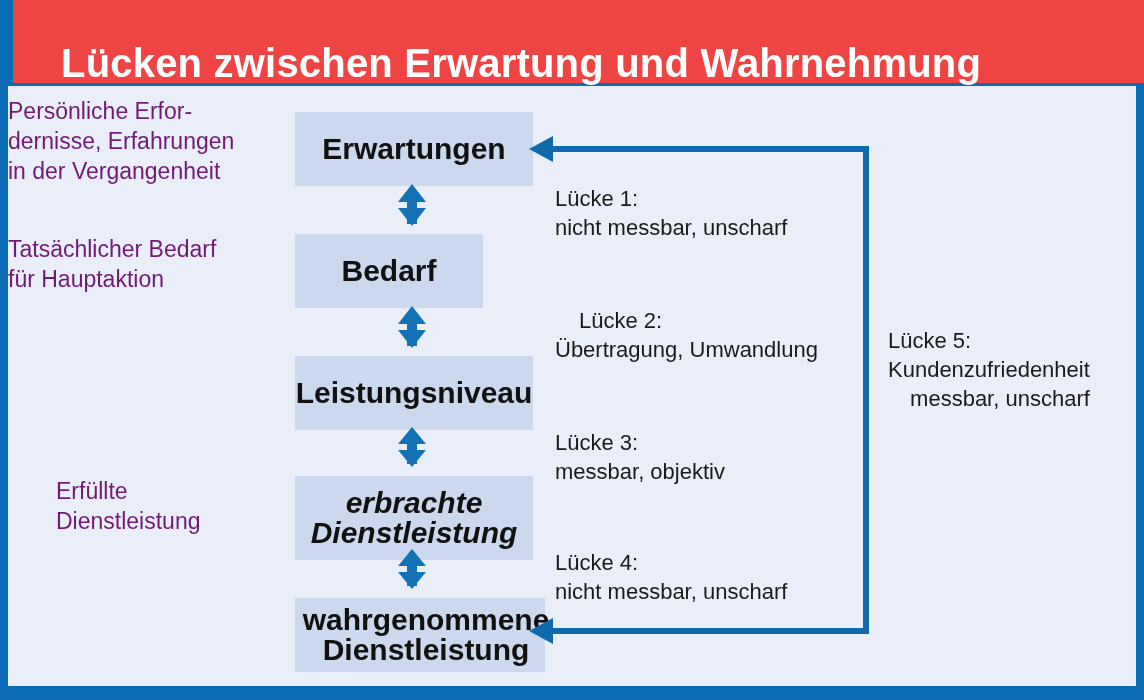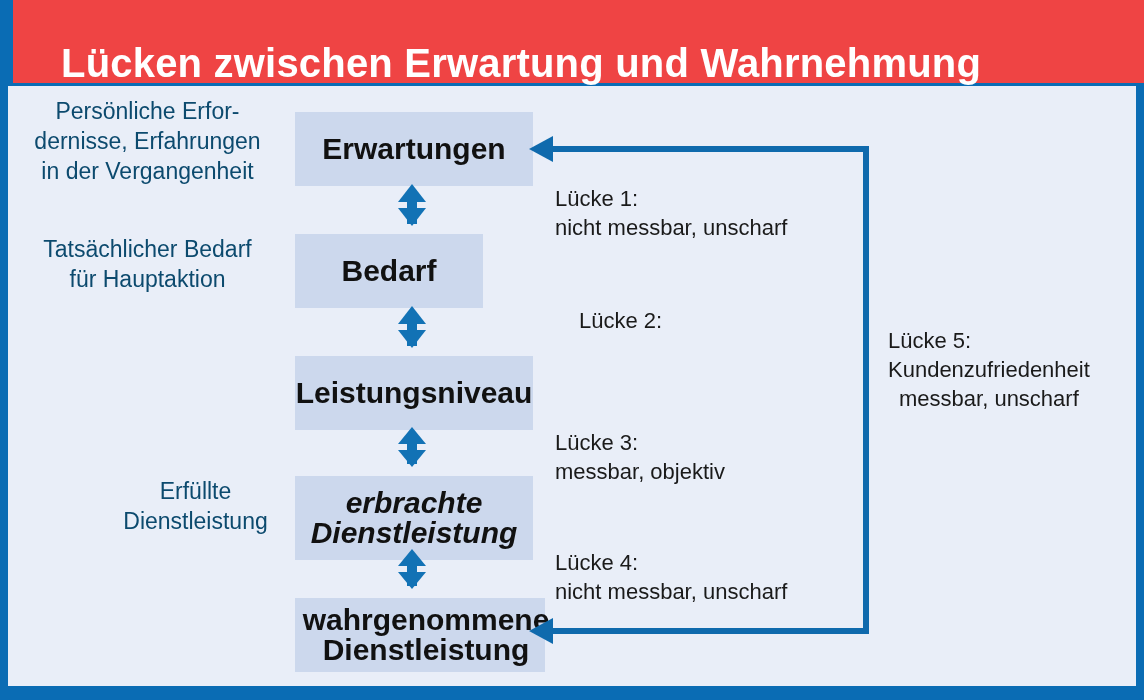--- a/index.html
+++ b/index.html
@@ -33,22 +33,22 @@
     left:8px;top:86px;
     width:1128px;height:600px;
     background:#e9eef8;
     border:0;
     overflow:hidden;
   }
 
   
   .side-label{
     position:absolute;
-    text-align:center;
-    color:#0c4a6e;
+    text-align:left;
+    color:#701a75;
     font-size:23px;
     line-height:30px;
     white-space:pre-line;
     right:0;
   }
 
   
   .node{
     position:absolute;
     background:#ccd8ed;
@@ -63,21 +63,21 @@
     white-space:pre-line;
   }
 
   
   .gap-label{
     position:absolute;
     color:#1a1a1a;
     font-size:22px;
     line-height:29px;
     white-space:pre-line;
-    text-align:center;
+    text-align:right;
   }
 
   
   .overlay{
     position:absolute;left:0;top:0;width:1128px;height:600px;
     pointer-events:none;
   }
 </style>
 </head>
 <body>
@@ -110,20 +110,21 @@
     <div class="node" style="left:287px;top:390px;width:238px;height:84px;font-style:italic;">erbrachte
 Dienstleistung</div>
 
     <div class="node" style="left:287px;top:512px;width:238px;height:74px;padding-left:12px;">wahrgenommene
 Dienstleistung</div>
 
     <div class="gap-label" style="left:547px;top:98px;">Lücke 1:</div>
     <div class="gap-label" style="left:547px;top:127px;">nicht messbar, unscharf</div>
 
     <div class="gap-label" style="left:547px;top:220px;margin-left:24px;">Lücke 2:</div>
+    <div class="gap-label" style="left:547px;top:249px;">Übertragung, Umwandlung</div>
 
     <div class="gap-label" style="left:547px;top:342px;">Lücke 3:</div>
     <div class="gap-label" style="left:547px;top:371px;">messbar, objektiv</div>
 
     <div class="gap-label" style="left:547px;top:462px;">Lücke 4:</div>
     <div class="gap-label" style="left:547px;top:491px;">nicht messbar, unscharf</div>
 
     <div class="gap-label" style="left:880px;top:240px;">Lücke 5:</div>
     <div class="gap-label" style="left:880px;top:269px;">Kundenzufriedenheit
 messbar, unscharf</div>

